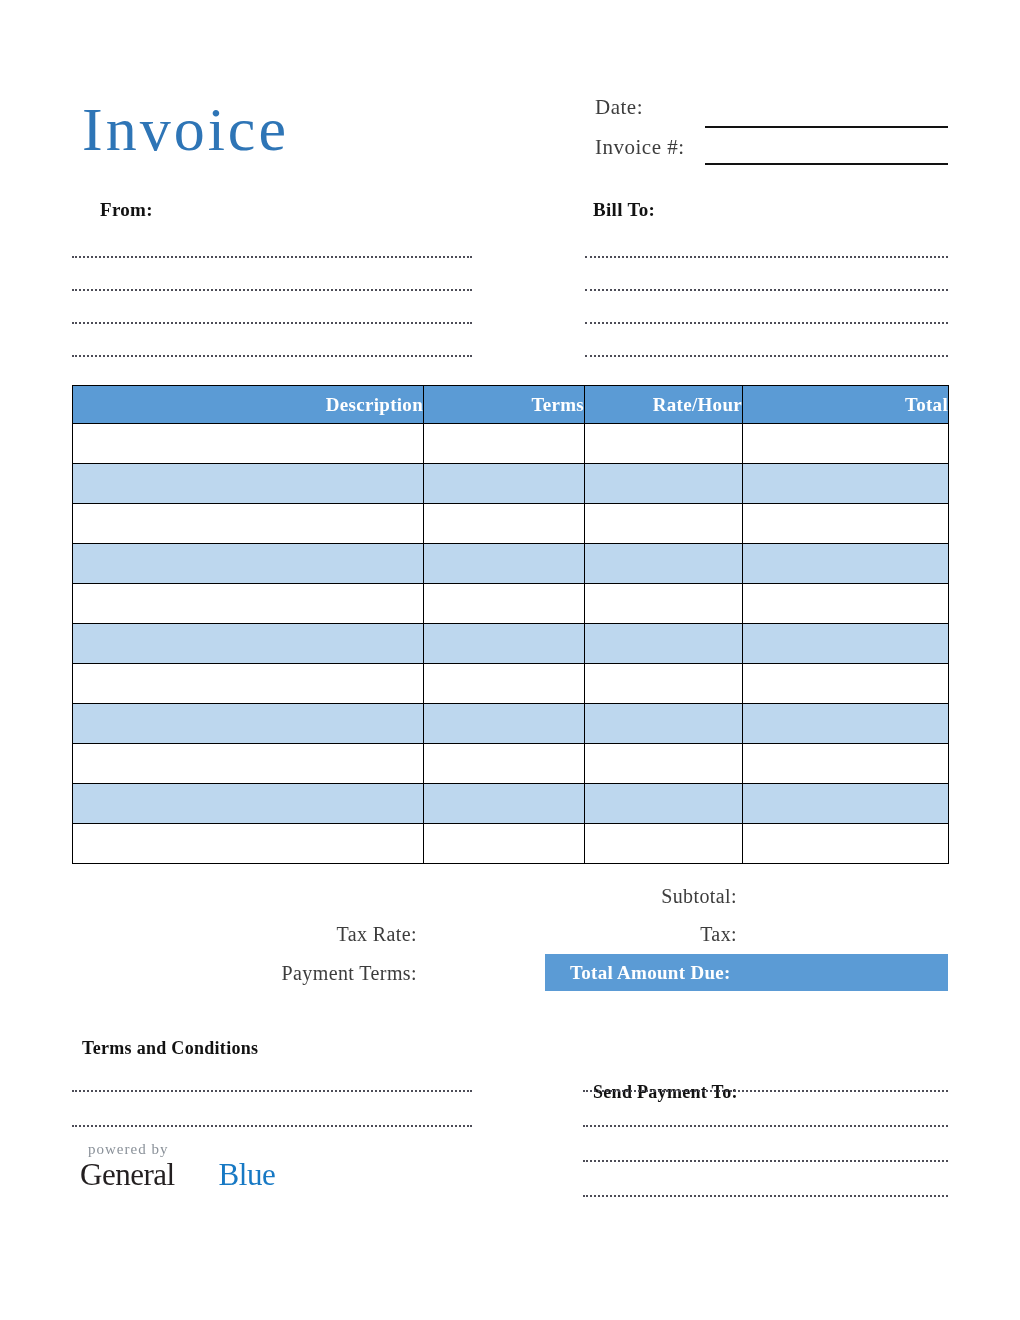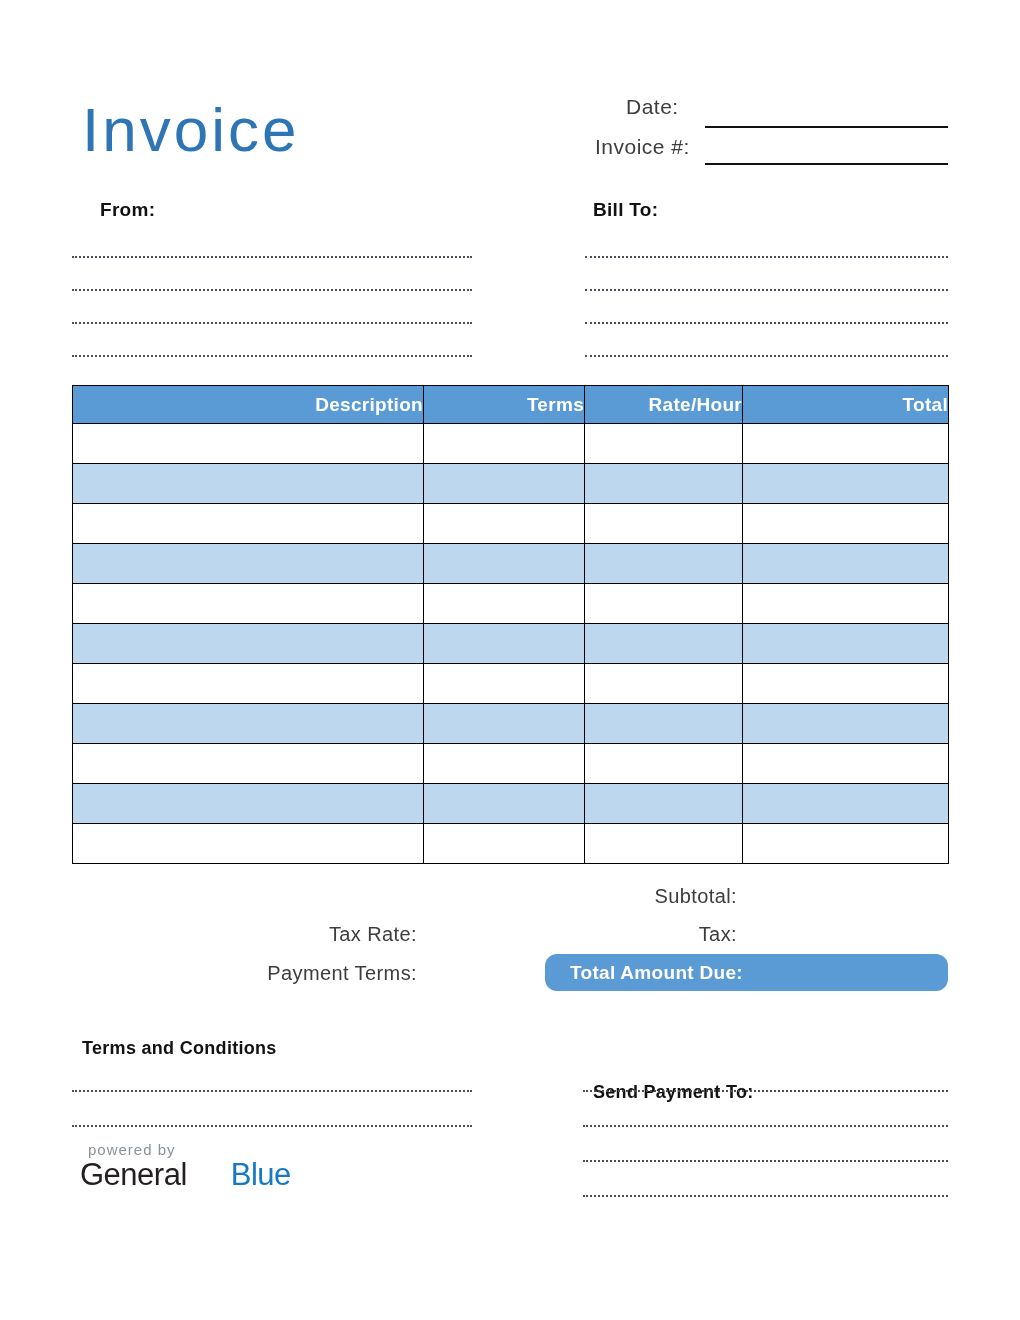--- a/index.html
+++ b/index.html
@@ -1,19 +1,19 @@
 <!DOCTYPE html>
 <html><head>
 <meta charset="utf-8">
 <style>
   html,body { margin:0; padding:0; background:#e9e9e9; }
   .page {
     position:relative; width:1020px; height:1320px; margin:0 auto;
     background:#ffffff; overflow:hidden;
-    font-family:Liberation Sans, sans-serif; color:#1a1a1a;
+    font-family:Liberation Serif, serif; color:#1a1a1a;
   }
   .abs { position:absolute; }
 
   
   .title { left:82px; top:94px; font-size:62px; font-weight:400; letter-spacing:3px; color:#2E75B6; }
 
   
   .meta-label { font-size:21px; color:#3d3d3d; letter-spacing:0.5px; }
   .solid-line { height:0; border-top:2px solid #121212; }
 
@@ -33,40 +33,40 @@
     text-align:right; padding:0 0 0 10px; border:1.5px solid #000; letter-spacing:0.3px;
   }
   table.items td { height:39px; border:1.5px solid #000; background:#ffffff; padding:0; }
   table.items tr.alt td { background:#BDD7EE; }
 
   
   .total-label { font-size:20px; color:#3d3d3d; text-align:right; letter-spacing:0.4px; }
   .total-bar {
     left:545px; top:954px; width:403px; height:37px; background:#5B9BD5;
     color:#ffffff; font-size:19px; font-weight:bold; line-height:37px;
-    padding-left:25px; box-sizing:border-box; letter-spacing:0.3px;border-radius:12px;
+    padding-left:25px; box-sizing:border-box; letter-spacing:0.3px;
   }
 
   
   .footer-label { font-size:18px; font-weight:bold; color:#121212; letter-spacing:0.3px; }
 
   
   .powered-by { left:88px; top:1141px; font-size:15px; color:#8A9199; letter-spacing:1px; }
   .brand { left:80px; top:1157px; font-size:31px; letter-spacing:-0.5px; }
   .brand .general { color:#231F20; }
   .brand .blue { color:#1779C4;padding-left:44px; }
 </style>
 </head>
 <body>
 
 <div class="page">
 
   <div class="abs title">Invoice</div>
 
-  <div class="abs meta-label" style="left:626px; top:95px;text-align:center;">Date:</div>
+  <div class="abs meta-label" style="left:595px; top:95px;text-align:center;">Date:</div>
   <div class="abs solid-line" style="left:705px; top:126px; width:243px;"></div>
   <div class="abs meta-label" style="left:595px; top:135px;">Invoice #:</div>
   <div class="abs solid-line" style="left:705px; top:163px; width:243px;"></div>
 
   <div class="abs party-label" style="left:92px; top:199px;margin-left:8px;">From:</div>
   <div class="abs party-label" style="left:593px; top:199px;">Bill To:</div>
   <div class="abs lines-group lines-31" style="left:72px; top:225px; width:400px;">
       <div class="dotted-line"></div>
       <div class="dotted-line"></div>
       <div class="dotted-line"></div>

